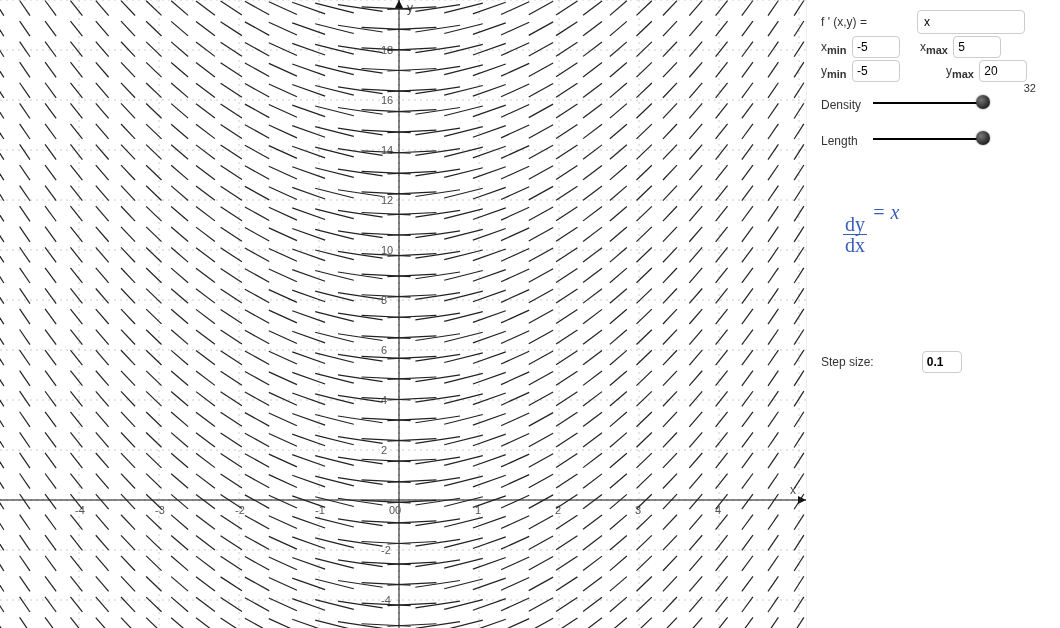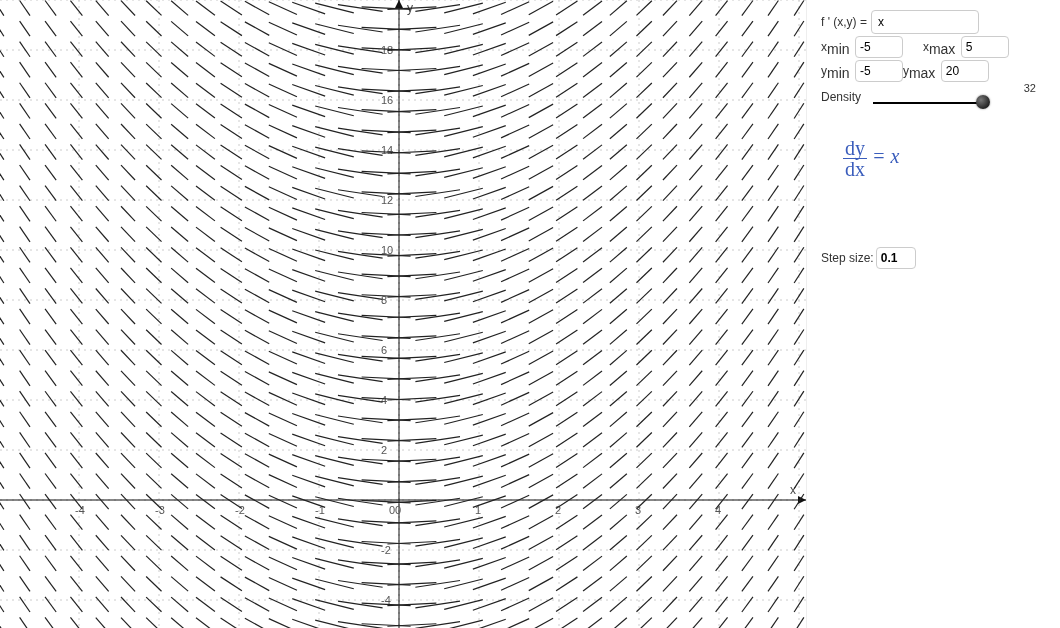--- a/index.html
+++ b/index.html
@@ -3,42 +3,42 @@
 <meta charset="utf-8">
 <style>
   html,body{margin:0;padding:0;width:1060px;height:628px;overflow:hidden;
     font-family:Arial,Helvetica,sans-serif;font-size:12px;color:#333;
     background:#fff;}
   #plot-pane{position:absolute;left:0;top:0;width:806px;height:628px;
     overflow:hidden;}
   #side-pane{position:absolute;left:806px;top:0;width:254px;height:628px;
     padding:8px 10px 0 14px;box-sizing:border-box;border-left:1px solid #eee;}
 
-  .row{display:flex;align-items:center;margin:2px 0;}
+  .row{display:flex;align-items:center;margin:2px 0;gap:46px;}
   .row label{white-space:nowrap;}
-  .row .sub{font-size:14px;vertical-align:sub;}
+  .row .sub{font-size:11px;vertical-align:sub;font-weight:bold;}
   input.box{width:38px;height:20px;border:1px solid #ccc;border-radius:4px;
     text-align:left;padding:0 4px;font-size:12px;margin-left:2px;}
   input.func{width:94px;height:22px;border:1px solid #ccc;border-radius:4px;
     padding:0 6px;font-size:12px;margin-left:4px;}
 
   .slider-row{;margin:6px 0 2px 0;position:relative;height:30px;}
-  .slider-row .lab{position:absolute;left:0;top:2px;}
+  .slider-row .lab{position:absolute;left:0;top:10px;}
   .slider-row .valtop{position:absolute;right:14px;top:-6px;font-size:11px;}
   .slider{position:absolute;left:52px;top:14px;width:110px;height:2px;
     background:#000;}
   .slider .thumb{position:absolute;right:-7px;top:-7px;width:14px;height:14px;
     border-radius:50%;background:radial-gradient(circle at 35% 35%,#777,#000);
     box-shadow:0 0 2px rgba(0,0,0,.5);}
   .eq{color:#3a5dbc;font-family:Georgia,serif;font-size:20px;margin:20px 0 0 22px;}
   .eq .frac{display:inline-block;text-align:left;vertical-align:middle;
-    line-height:1;}
+    line-height:1;margin-top:40px;}
   .eq .frac .num{display:block;border-bottom:1px solid #3a5dbc;padding:0 2px;}
   .eq .frac .den{display:block;padding:0 2px;}
-  .stepcheck{margin-top:68px;}
+  .stepcheck{margin-top:96px;}
   .cb{width:13px;height:13px;border:1px solid #888;display:inline-block;
     vertical-align:middle;margin-right:6px;border-radius:2px;}
 
   svg .grid{stroke:#ccc;stroke-width:1;stroke-dasharray:2,4;}
   svg .axis{stroke:#111;stroke-width:1;}
   svg .seg{stroke:#222;stroke-width:1.2;}
   svg .axislabel{font-size:12px;fill:#444;}
 </style>
 </head>
 <body>
@@ -1137,20 +1137,26 @@
   </div>
 
   <div class="slider-row">
     <span class="lab">Density</span>
     <span class="valtop">32</span>
     <div class="slider">
       <div class="thumb"></div>
     </div>
   </div>
 
+  <div class="slider-row">
+    <span class="lab">Length</span>
+    <div class="slider">
+      <div class="thumb"></div>
+    </div>
+  </div>
 
   <div class="eq">
     <span class="frac">
       <span class="num">dy</span>
       <span class="den">dx</span>
     </span><span style="font-style:italic;"> = x</span>
   </div>
 
   <div class="stepcheck">
     <div class="row">

